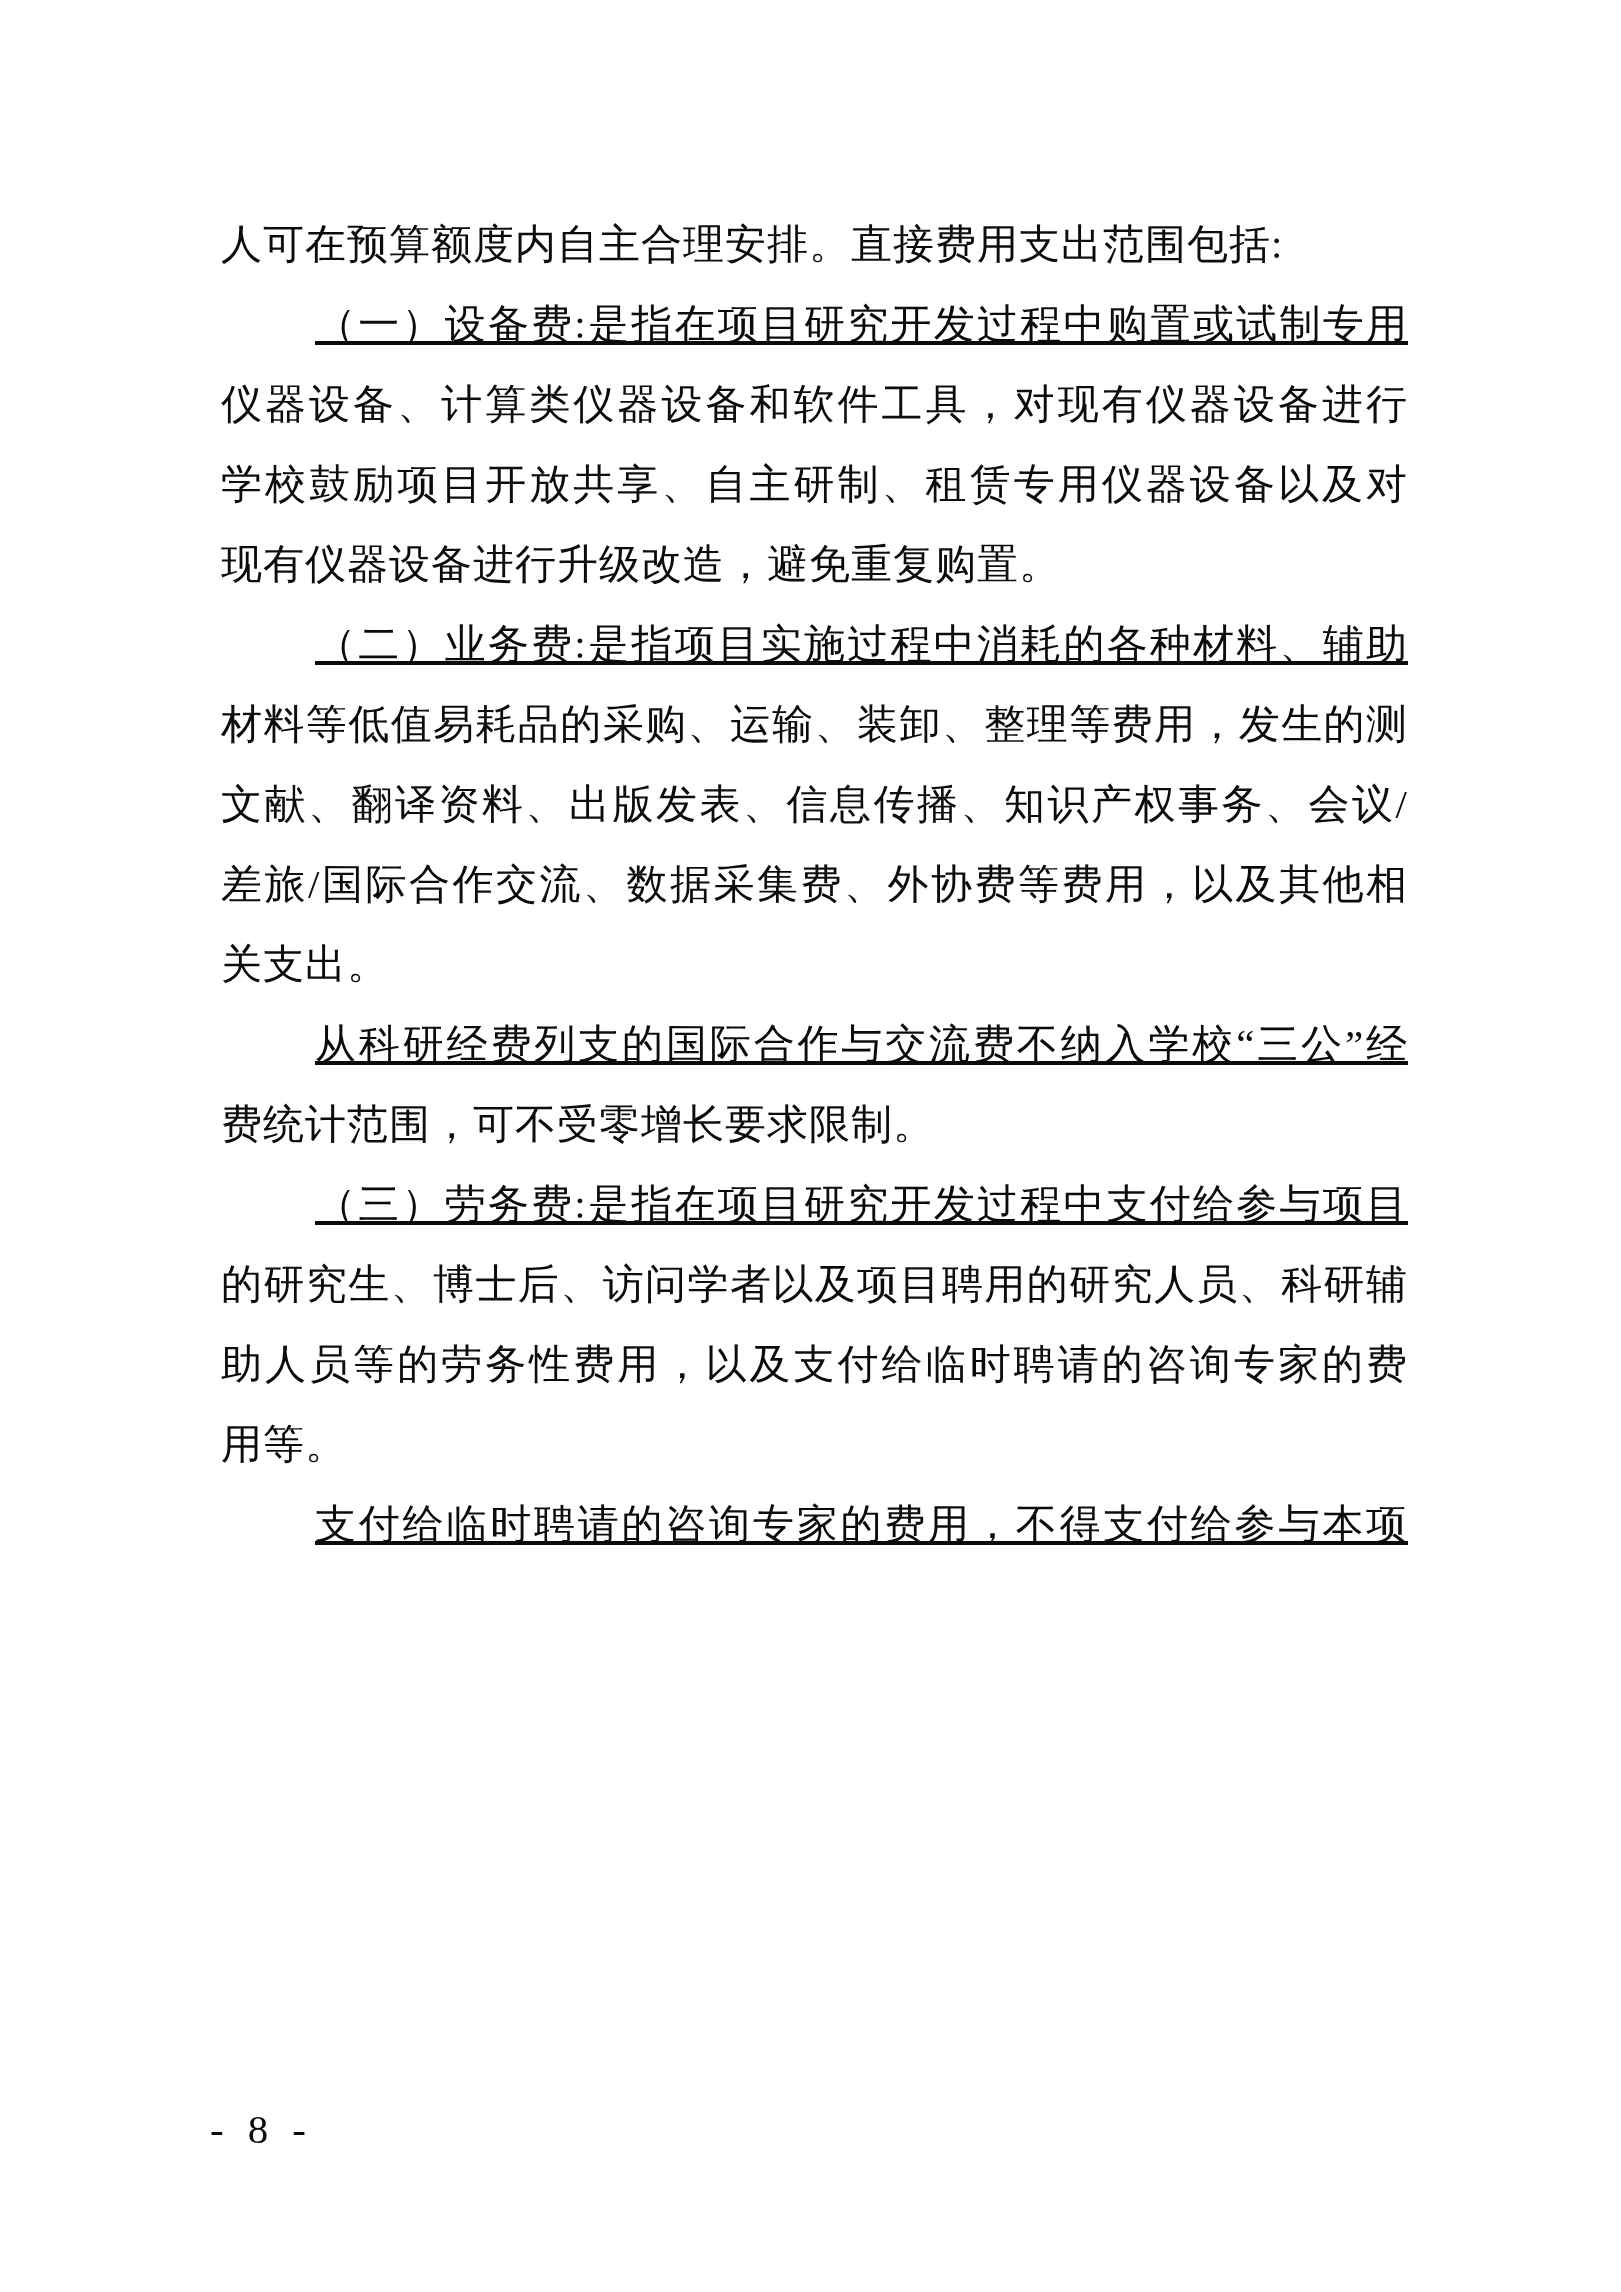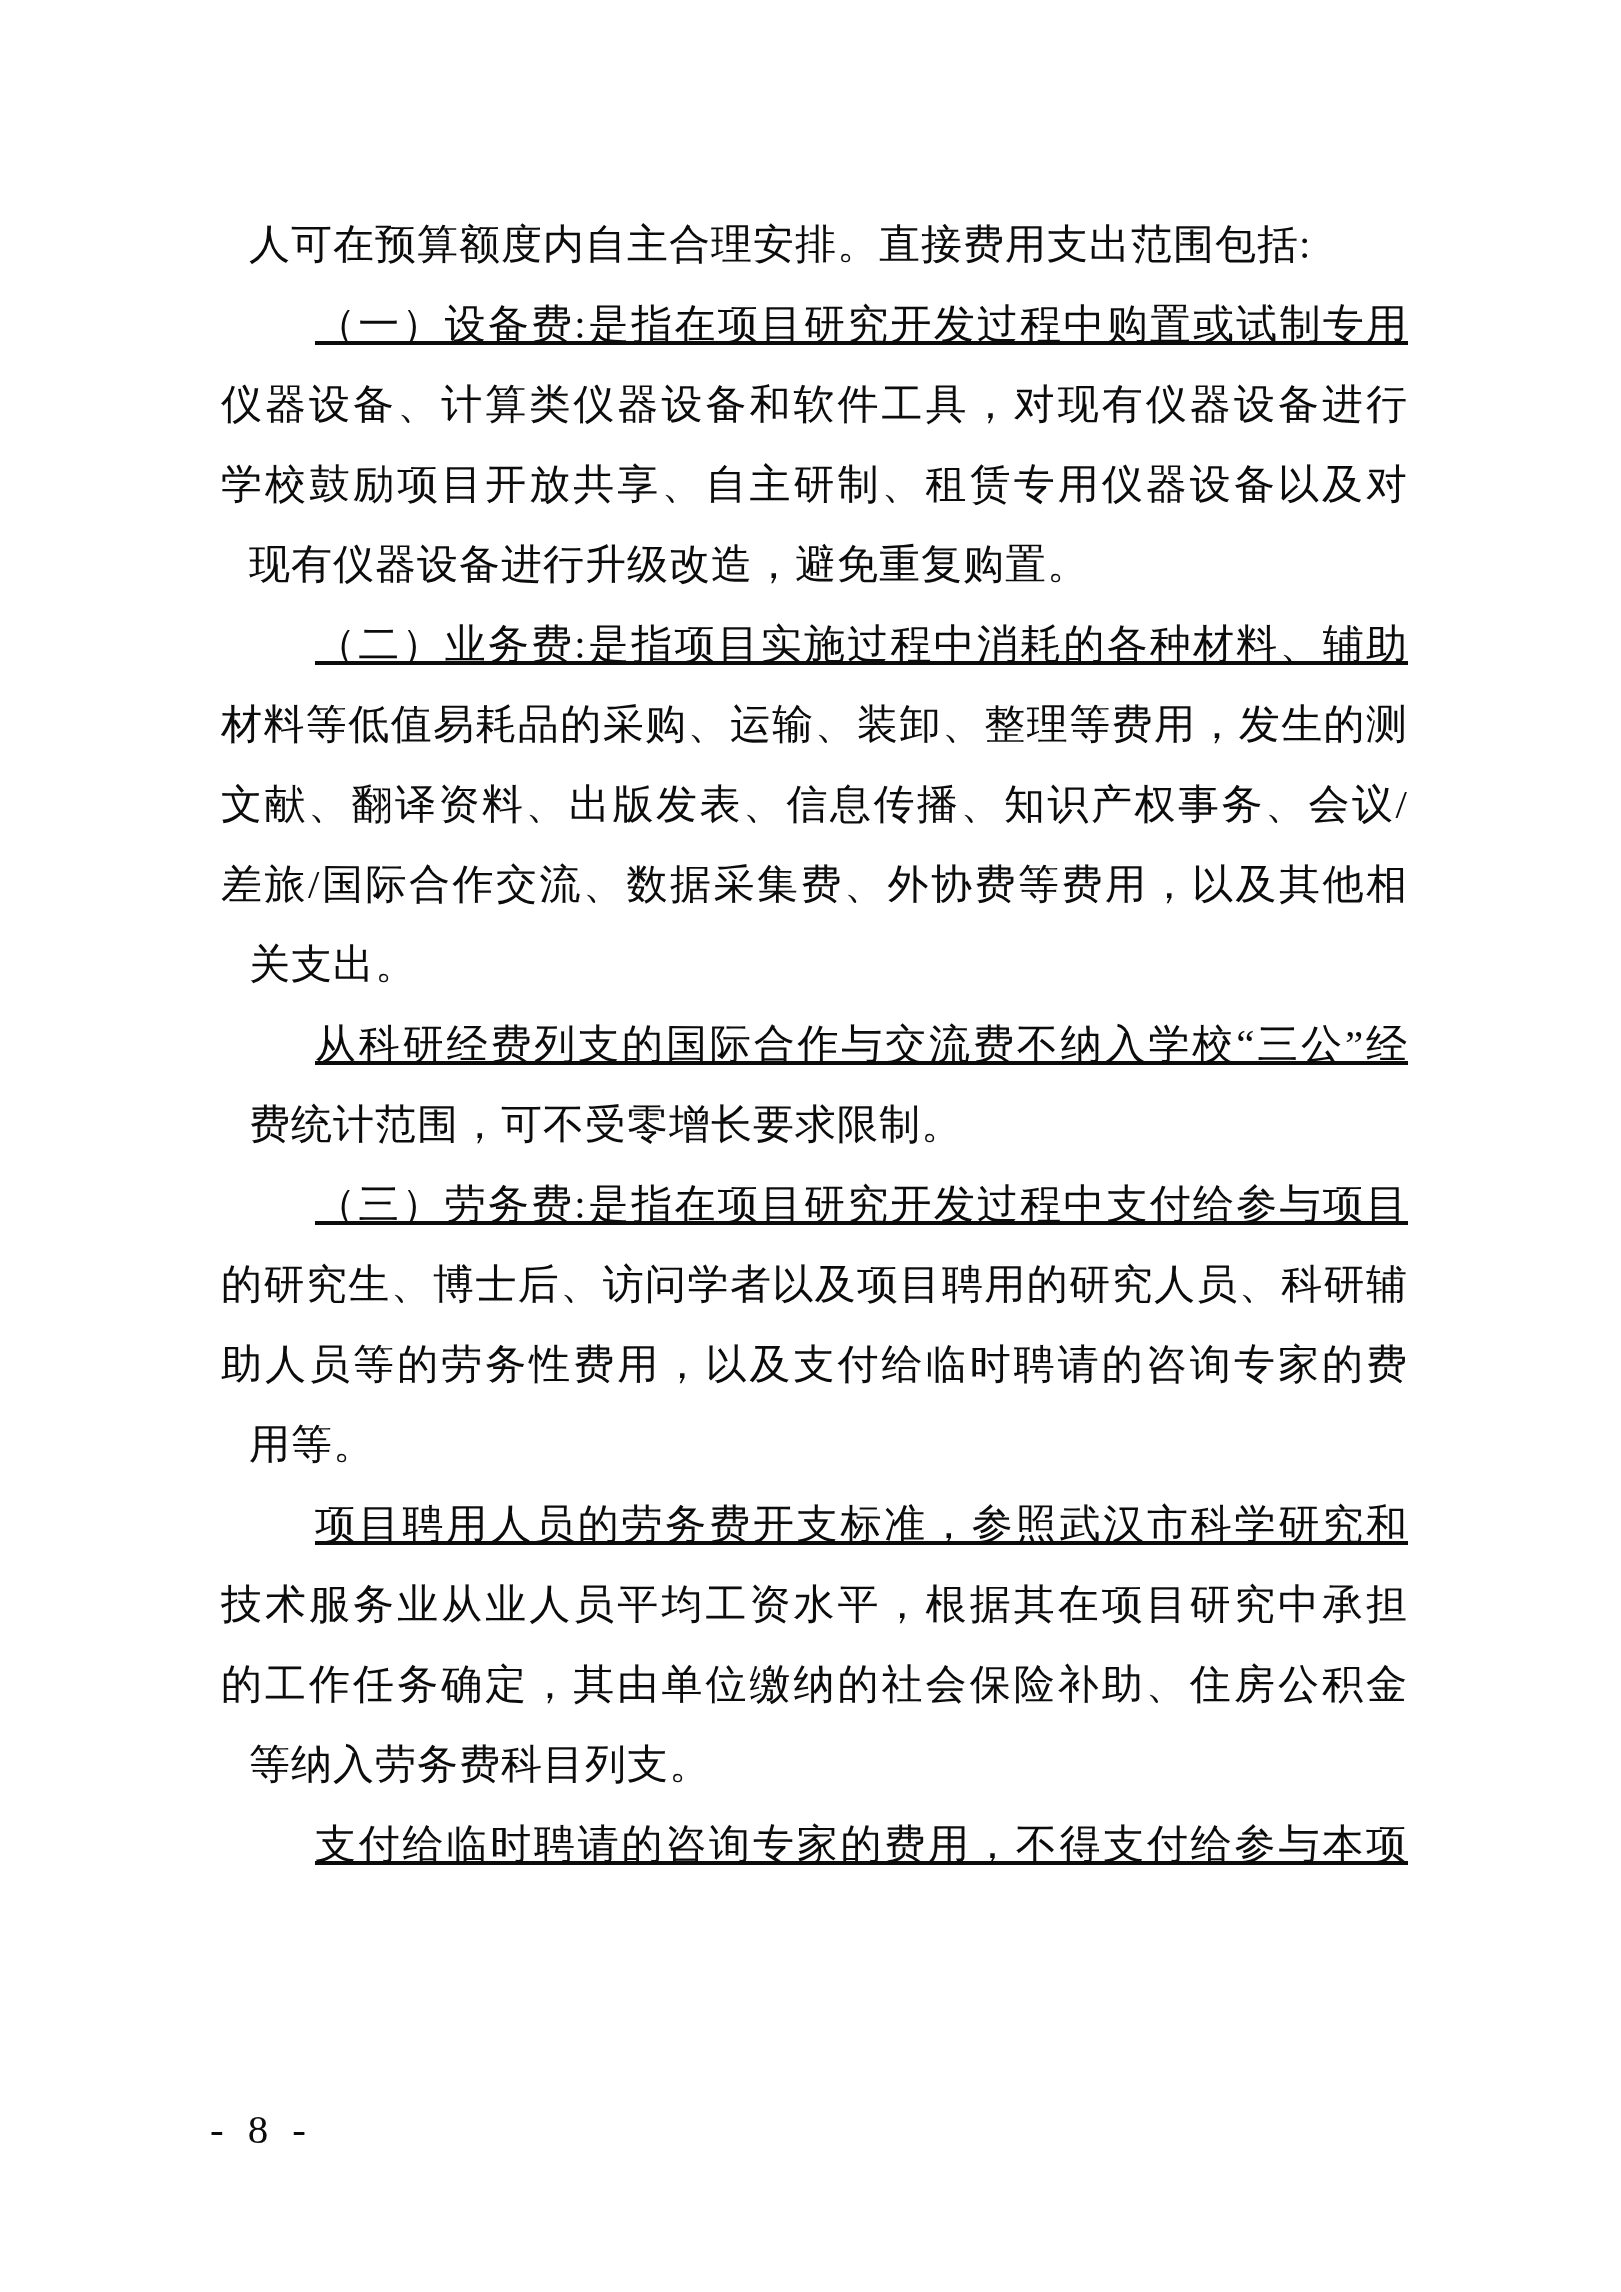--- a/index.html
+++ b/index.html
@@ -25,21 +25,20 @@
     white-space: normal;
     overflow: hidden;
   }
   .line.justify {
     text-align: justify;
     text-align-last: justify;
   }
   .line.end {
     text-align: left;
     text-align-last: left;
-    margin-left: 28px;
   }
   .line.indent {
     padding-left: 94px;
     text-decoration: underline;
   }
   .page-footer {
     position: absolute;
     left: 210px;
     top: 2105px;
     font-size: 41px;
@@ -79,26 +78,20 @@
     <div class="line end">费统计范围，可不受零增长要求限制。</div>
   </div>
 
   <div>
     <div class="line justify indent">（三）劳务费:是指在项目研究开发过程中支付给参与项目</div>
     <div class="line justify">的研究生、博士后、访问学者以及项目聘用的研究人员、科研辅</div>
     <div class="line justify">助人员等的劳务性费用，以及支付给临时聘请的咨询专家的费</div>
     <div class="line end">用等。</div>
   </div>
 
-  <div>
-    <div class="line justify indent">项目聘用人员的劳务费开支标准，参照武汉市科学研究和</div>
-    <div class="line justify">技术服务业从业人员平均工资水平，根据其在项目研究中承担</div>
-    <div class="line justify">的工作任务确定，其由单位缴纳的社会保险补助、住房公积金</div>
-    <div class="line end">等纳入劳务费科目列支。</div>
-  </div>
 
   <div>
     <div class="line justify indent">支付给临时聘请的咨询专家的费用，不得支付给参与本项</div>
   </div>
 
 </div>
 
 <div class="page-footer">- 8 -</div>
 
 

